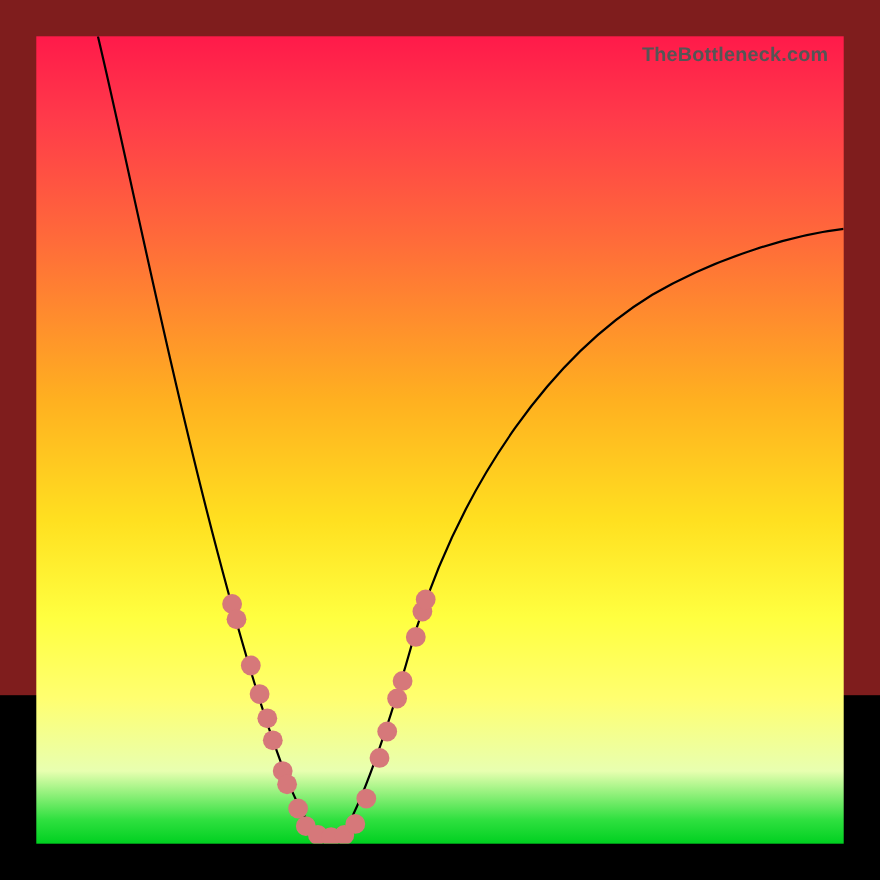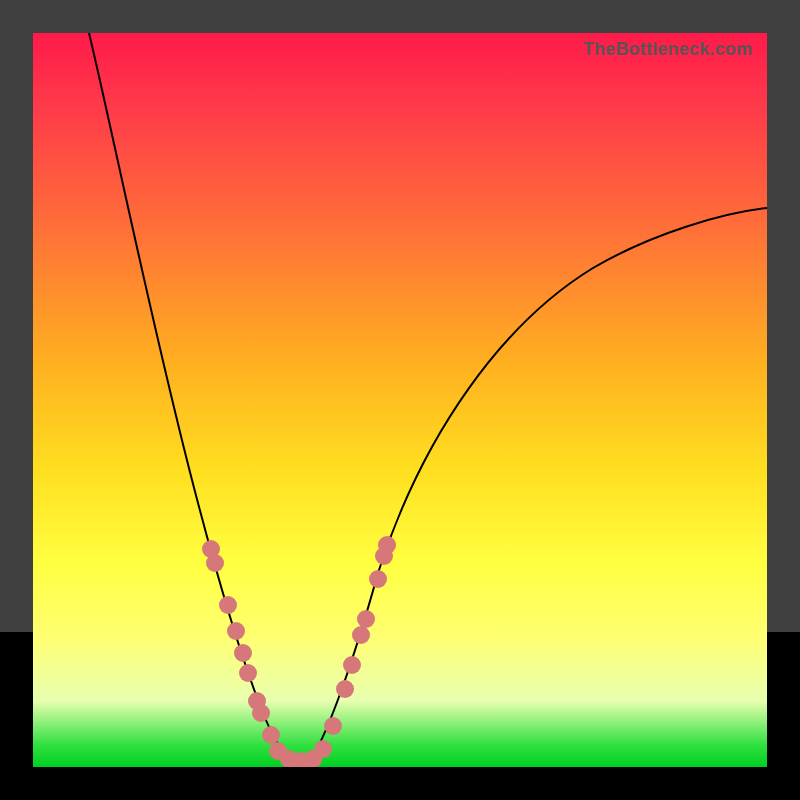--- a/index.html
+++ b/index.html
@@ -1,21 +1,21 @@
 <!DOCTYPE html>
 <html><head>
 <meta charset="utf-8">
 <style>
   * { margin: 0; padding: 0; box-sizing: border-box; }
   html, body { width: 800px; height: 800px; overflow: hidden; background: #000; }
   .container {
     position: relative;
     width: 800px;
     height: 632px;
-    background: #404040;
+    background: #7f1d1d;
   }
   .plot-area {
     position: absolute;
     left: 33px;
     top: 33px;
     width: 734px;
     height: 734px;
     background: linear-gradient(to bottom,
       #ff1a4a 0%,
       #ff3a4a 10%,

